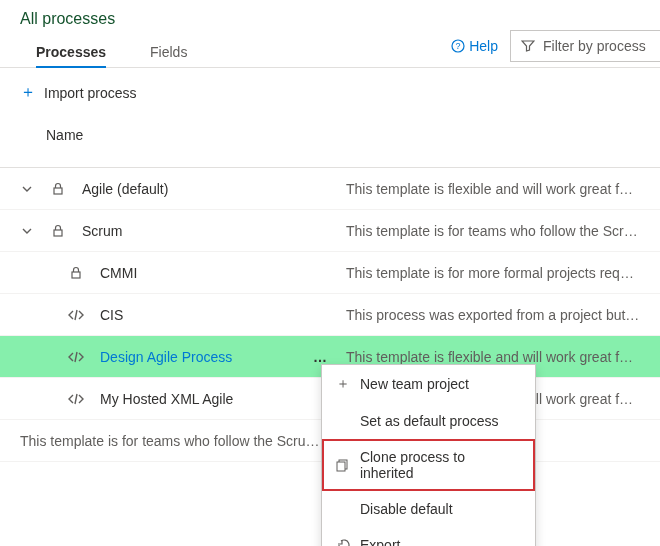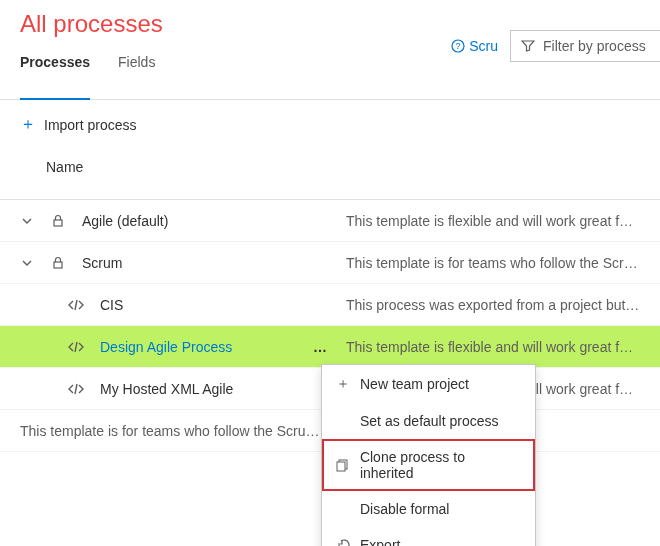--- a/index.html
+++ b/index.html
@@ -10,23 +10,23 @@
       background: #fff;
       width: 660px;
       height: 546px;
       overflow: hidden;
       position: relative;
     }
     .header {
       padding: 10px 20px 0 20px;
     }
     .page-title {
-      font-size: 24px;
+      font-size: 16px;
       font-weight: 400;
-      color: #ef4444;
+      color: #14532d;
       margin-bottom: 8px;
     }
     .top-actions {
       position: absolute;
       right: 0;
       top: 30px;
       display: flex;
       align-items: center;
       gap: 12px;
     }
@@ -48,25 +48,26 @@
       color: #605e5c;
       width: 150px;
     }
     .tabs {
       display: flex;
       gap: 28px;
       border-bottom: 1px solid #e1dfdd;
       padding: 0 20px;
     }
     .tab {
-      padding: 8px 0 28px 0;
+      padding: 8px 0 6px 0;
       cursor: pointer;
       color: #605e5c;
       border-bottom: 2px solid transparent;
       margin-bottom: -1px;
+      margin-left: 16px;
     }
     .tab.active {
       color: #323130;
       font-weight: 600;
       border-bottom-color: #0078d4;
     }
     .toolbar {
       padding: 14px 20px;
       display: flex;
       align-items: center;
@@ -84,21 +85,21 @@
     }
     .col-name { width: 300px; }
     .col-desc { flex: 1; }
     .row {
       display: flex;
       align-items: center;
       padding: 10px 20px 10px 20px;
       border-bottom: 1px solid #f3f2f1;
       min-height: 42px;
     }
-    .row.selected { background: #bef264; align-items: center; }
+    .row.selected { background: #86efac; align-items: center; }
     .row .cell-name {
       width: 326px;
       display: flex;
       align-items: center;
       gap: 16px;
     }
     .row .cell-desc {
       flex: 1;
       color: #605e5c;
       white-space: nowrap;
@@ -148,21 +149,21 @@
 <div class="header">
   <div class="page-title">All processes</div>
   <div class="top-actions">
     <div class="help-link">
       <span>
         <svg width="14" height="14" viewBox="0 0 14 14">
             <circle cx="7" cy="7" r="6" fill="none" stroke="#0078d4" stroke-width="1.2"></circle>
             <text x="7" y="10" text-anchor="middle" font-size="9" fill="#0078d4">?</text>
           </svg>
       </span>
-      <span>Scru</span>
+      <span>Help</span>
     </div>
     <div class="filter-box">
       <span>
         <svg width="14" height="14" viewBox="0 0 14 14">
             <path d="M1 2 h12 L8.5 7 v4 l-3 1 v-5 Z" fill="none" stroke="#605e5c" stroke-width="1.2"></path>
           </svg>
       </span>
       <span style="white-space:nowrap;overflow:hidden">Filter by process name</span>
     </div>
   </div>
@@ -209,20 +210,33 @@
         </span>
         <span class="type-icon">
           <svg width="12" height="13" viewBox="0 0 12 13">
             <rect x="2" y="6" width="8" height="6" fill="none" stroke="#605e5c" stroke-width="1.2"></rect>
             <path d="M3.5 6 V4 a2.5 2.5 0 0 1 5 0 V6" fill="none" stroke="#605e5c" stroke-width="1.2"></path>
           </svg>
         </span>
         <span class="proc-name">Scrum</span>
       </div>
       <div class="cell-desc">This template is for teams who follow the Scru…</div>
+    </div>
+    <div class="row">
+      <div class="cell-name indent-1">
+        <span class="chev"></span>
+        <span class="type-icon">
+          <svg width="12" height="13" viewBox="0 0 12 13">
+            <rect x="2" y="6" width="8" height="6" fill="none" stroke="#605e5c" stroke-width="1.2"></rect>
+            <path d="M3.5 6 V4 a2.5 2.5 0 0 1 5 0 V6" fill="none" stroke="#605e5c" stroke-width="1.2"></path>
+          </svg>
+        </span>
+        <span class="proc-name">CMMI</span>
+      </div>
+      <div class="cell-desc">This template is for more formal projects requi…</div>
     </div>
     <div class="row">
       <div class="cell-name indent-1">
         <span class="chev"></span>
         <span class="type-icon">
           <svg width="16" height="12" viewBox="0 0 16 12">
             <path d="M5 2 L1 6 L5 10 M11 2 L15 6 L11 10 M9 1 L7 11" fill="none" stroke="#605e5c" stroke-width="1.4"></path>
           </svg>
         </span>
         <span class="proc-name">CIS</span>
@@ -272,21 +286,21 @@
     <span class="menu-icon">
       <svg width="13" height="13" viewBox="0 0 13 13">
           <rect x="3" y="1" width="8" height="9" fill="none" stroke="#605e5c" stroke-width="1"></rect>
           <rect x="1" y="3" width="8" height="9" fill="#fff" stroke="#605e5c" stroke-width="1"></rect>
         </svg>
     </span>
     <span>Clone process to inherited</span>
   </div>
   <div class="menu-item">
     <span class="menu-icon"></span>
-    <span>Disable formal</span>
+    <span>Disable default</span>
   </div>
   <div class="menu-item">
     <span class="menu-icon">
       <svg width="13" height="13" viewBox="0 0 13 13">
           <path d="M2 6 a5 5 0 1 0 2 -4" fill="none" stroke="#605e5c" stroke-width="1.2"></path>
           <path d="M4 0 L4 4 L0 4" fill="none" stroke="#605e5c" stroke-width="1.2" transform="translate(1,1)"></path>
         </svg>
     </span>
     <span>Export</span>
   </div>

